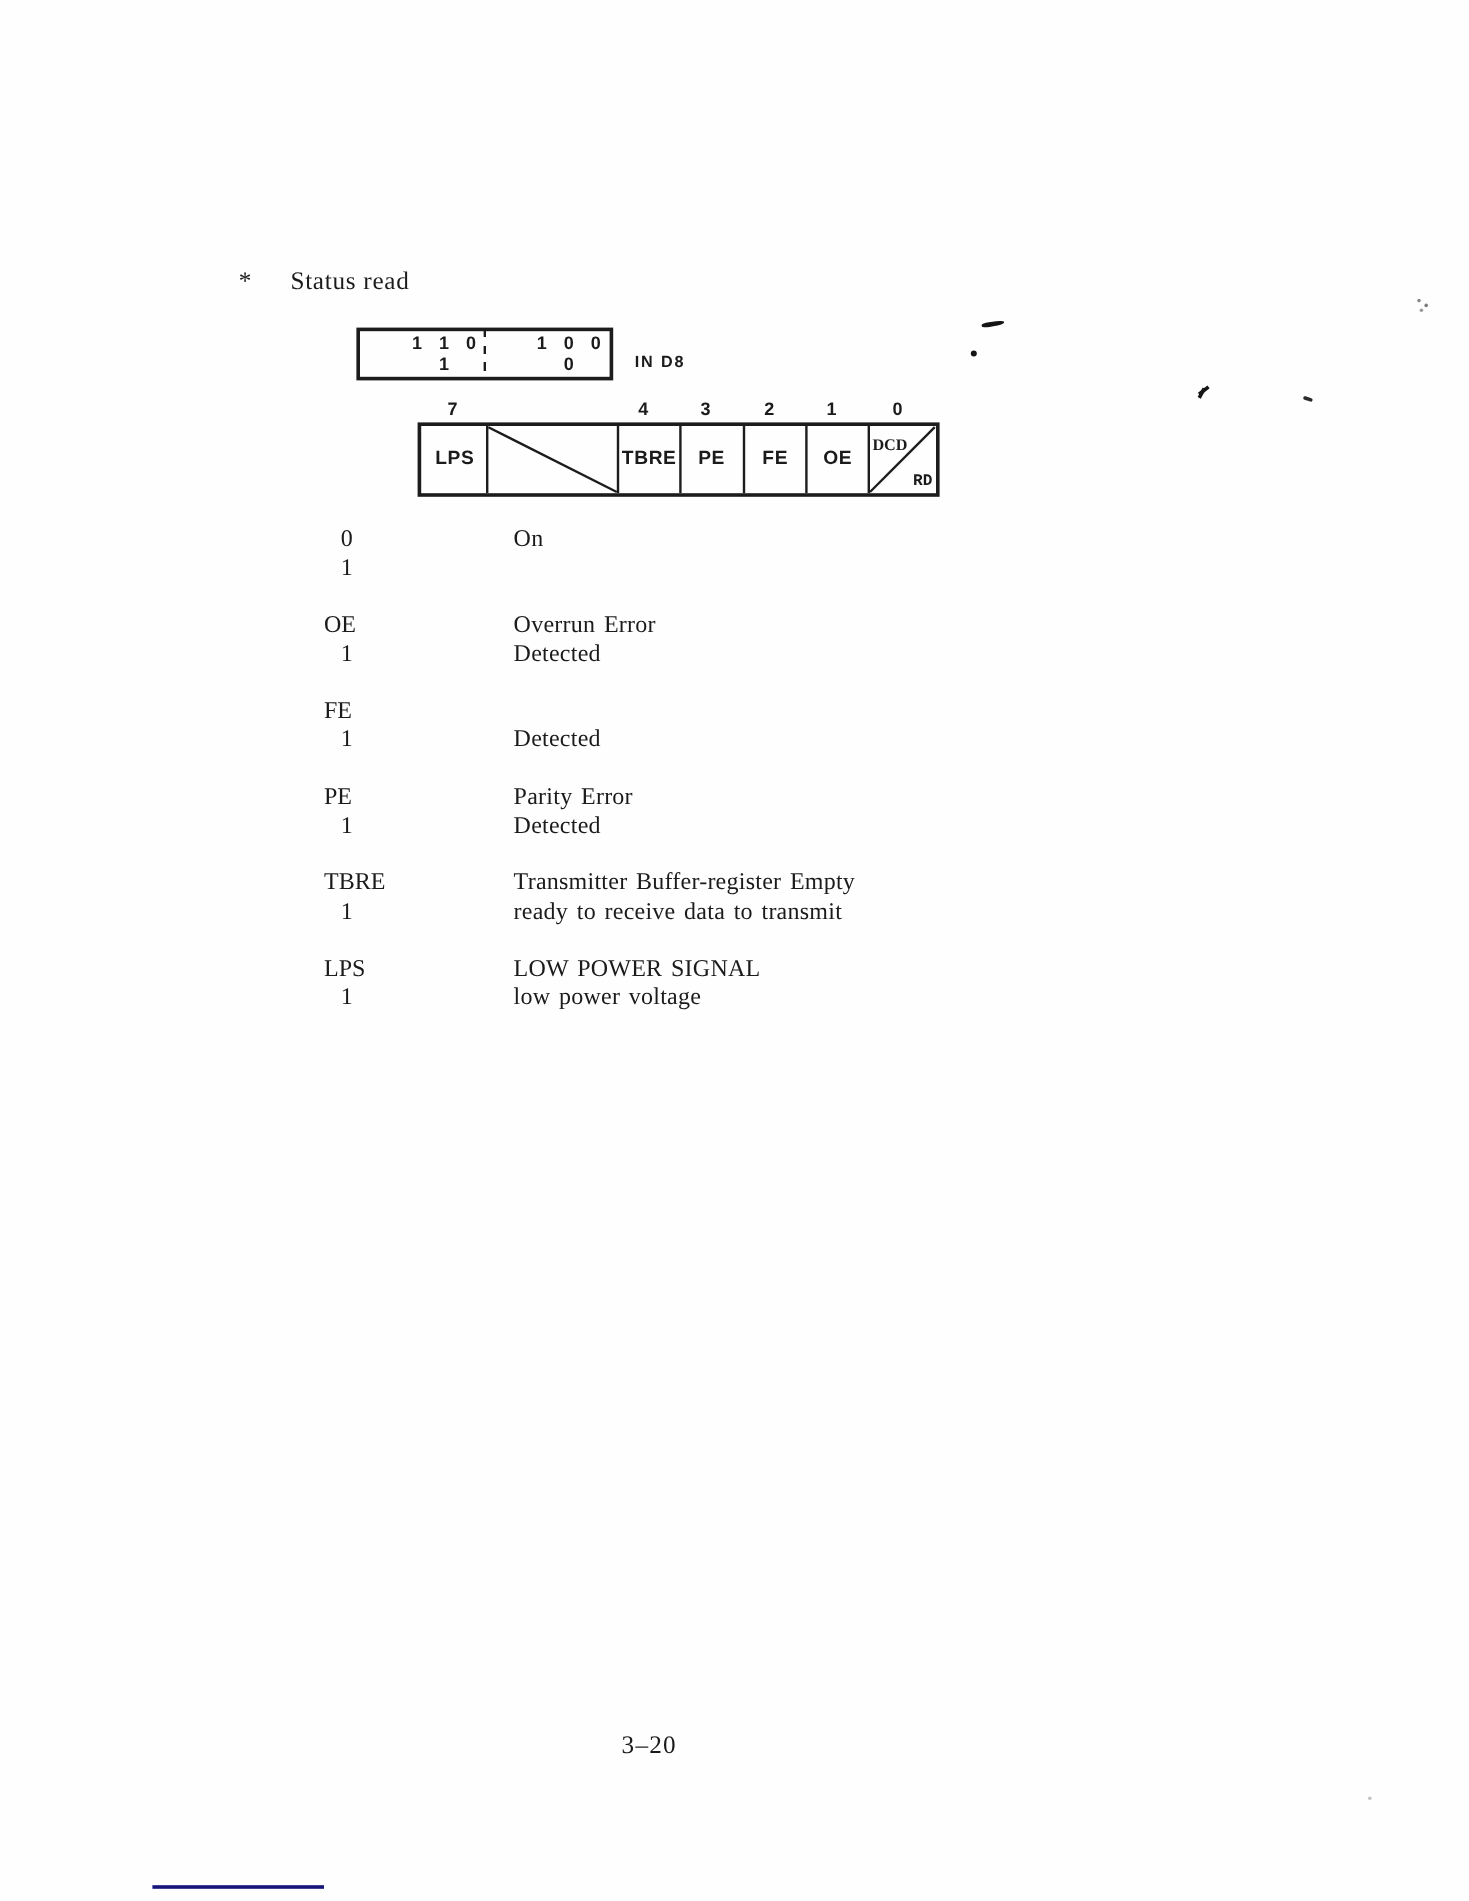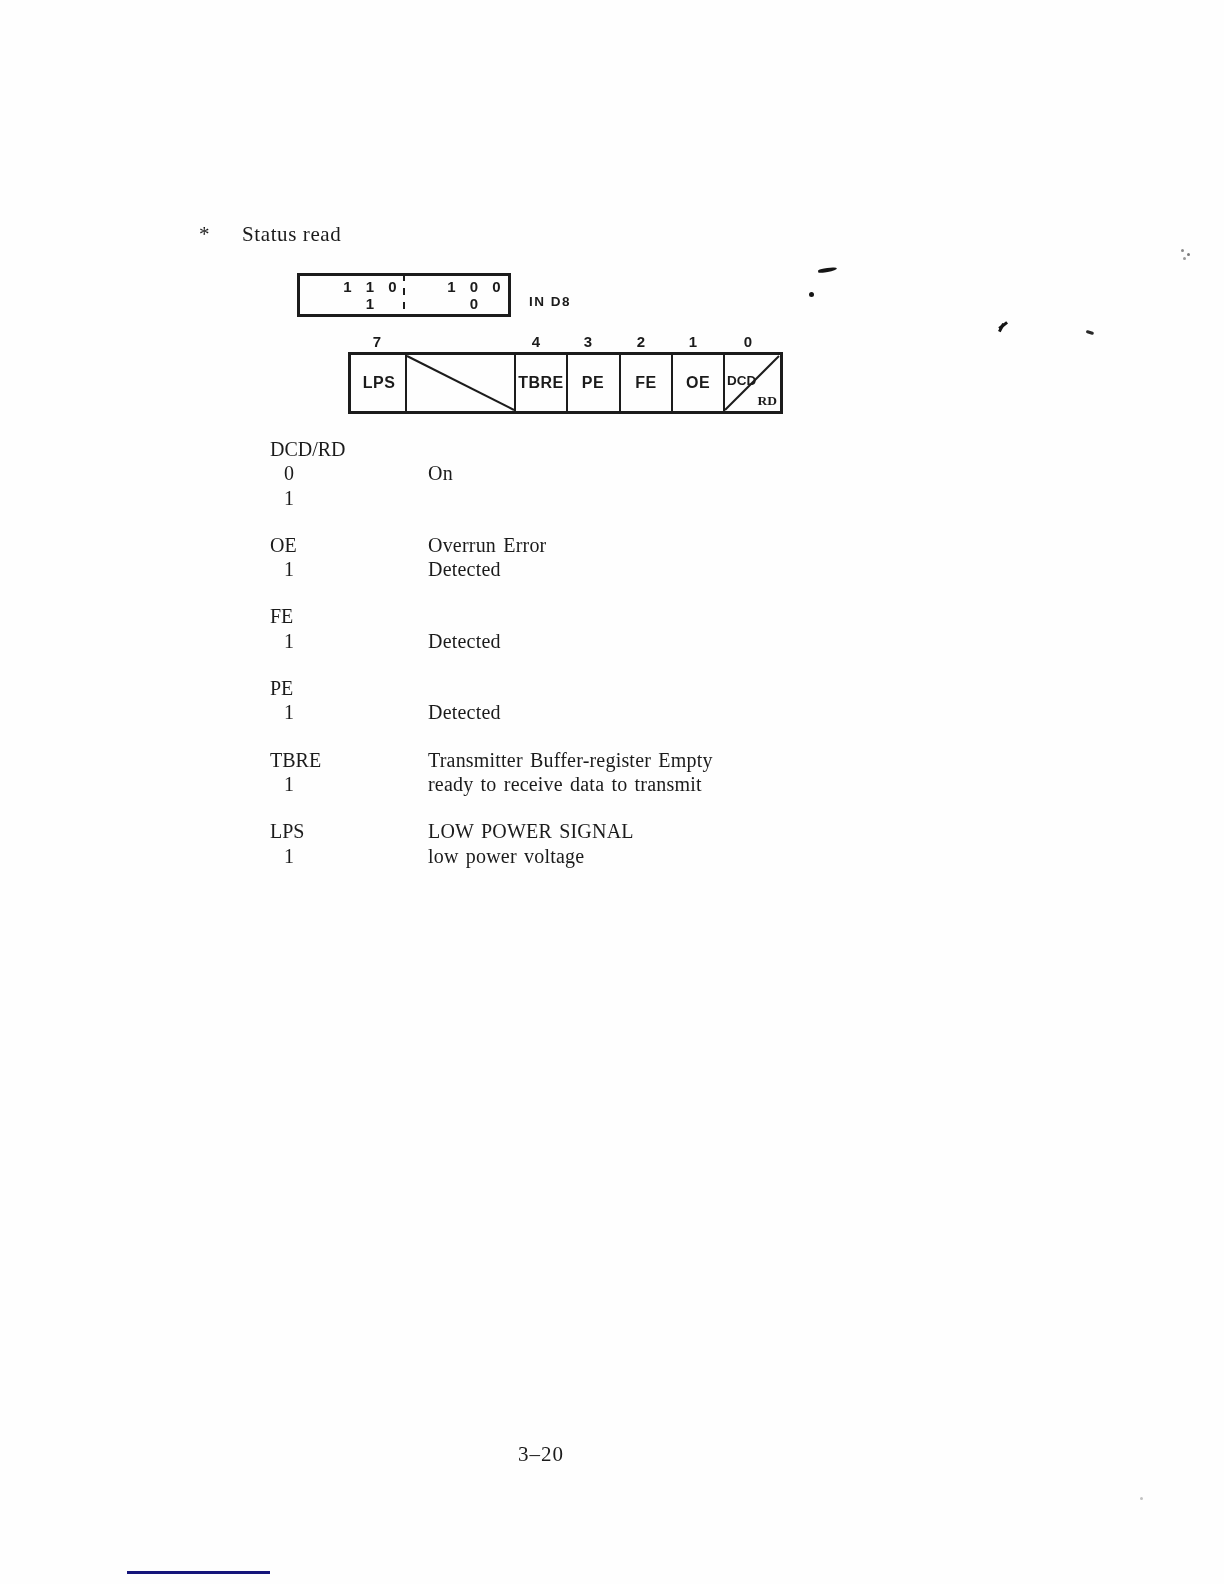--- a/index.html
+++ b/index.html
@@ -49,22 +49,22 @@
     width:429px;height:56px;
     border:3px solid #1c1c1c;
   }
   .regbox svg{position:absolute;left:0;top:0;}
   .cell-label{
     position:absolute;transform:translate(-50%,-50%);top:50%;
     font-family:"Liberation Sans", sans-serif;
     font-size:16px;font-weight:600;letter-spacing:0.5px;
     white-space:nowrap;
   }
-  .lbl-dcd{position:absolute;left:376px;top:18px;font-family:Liberation Sans, sans-serif;font-size:13.5px;font-weight:600;}
-  .lbl-rd{position:absolute;right:3px;bottom:2px;font-family:Liberation Serif, serif;font-size:13.5px;font-weight:600;}
+  .lbl-dcd{position:absolute;left:376px;top:8px;font-family:Liberation Serif, serif;font-size:13.5px;font-weight:600;}
+  .lbl-rd{position:absolute;right:3px;bottom:2px;font-family:Liberation Mono, monospace;font-size:13.5px;font-weight:600;}
   
   .defs{position:absolute;left:270px;top:437px;width:600px;font-size:20px;line-height:24.3px;}
   .section{margin-bottom:23px;}
   .row{display:flex;}
   .row .l{width:158px;flex:none;}
   .row.val .l{padding-left:14px;box-sizing:border-box;}
   .row .r{flex:1;word-spacing:2px;letter-spacing:0.2px;white-space:nowrap;}
   
   .pageno{position:absolute;left:518px;top:1442px;font-size:21px;letter-spacing:1px;}
   
@@ -124,24 +124,20 @@
       <span class="cell-label" style="left:295px">FE</span>
       <span class="cell-label" style="left:347px">OE</span>
       <span class="lbl-dcd">DCD</span>
       <span class="lbl-rd">RD</span>
     </div>
   </div>
 
   <div class="defs">
 
     <div class="section">
-      <div class="row">
-        <span class="l">DCD/RD</span>
-        <span class="r"></span>
-      </div>
       <div class="row val">
         <span class="l">0</span>
         <span class="r">On</span>
       </div>
       <div class="row val">
         <span class="l">1</span>
       </div>
     </div>
 
     <div class="section">
@@ -161,20 +157,21 @@
       </div>
       <div class="row val">
         <span class="l">1</span>
         <span class="r">Detected</span>
       </div>
     </div>
 
     <div class="section">
       <div class="row">
         <span class="l">PE</span>
+        <span class="r">Parity Error</span>
       </div>
       <div class="row val">
         <span class="l">1</span>
         <span class="r">Detected</span>
       </div>
     </div>
 
     <div class="section">
       <div class="row">
         <span class="l">TBRE</span>

